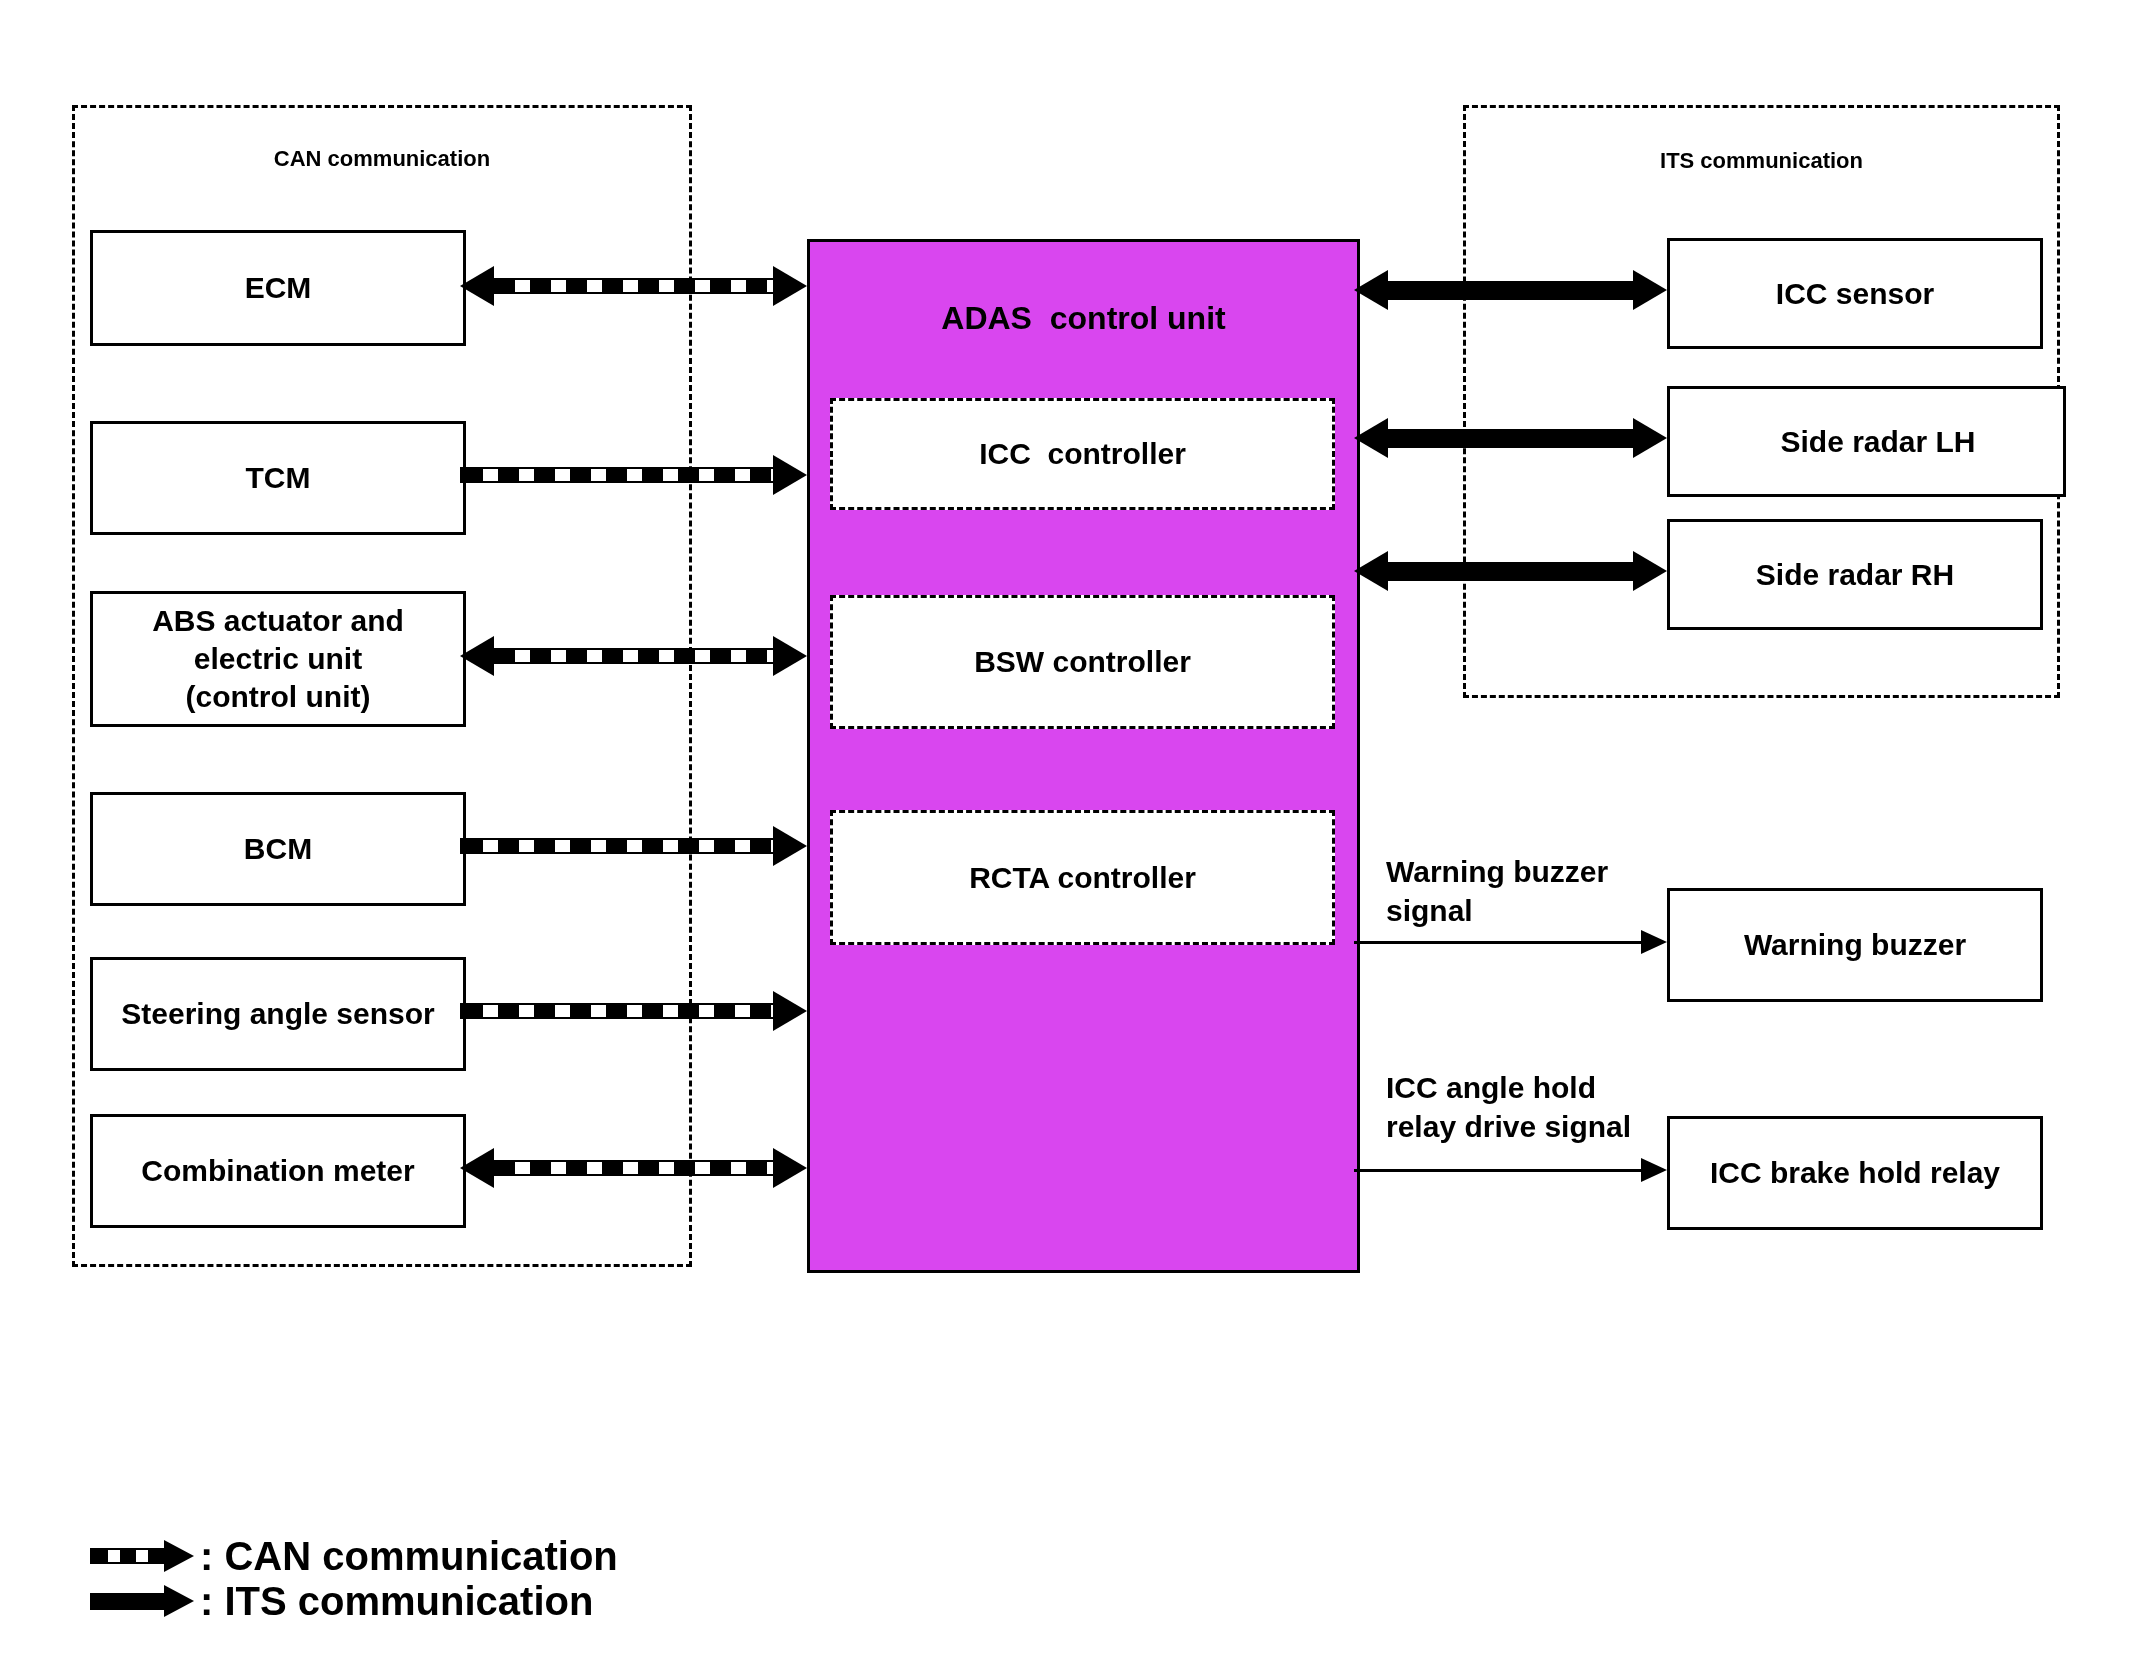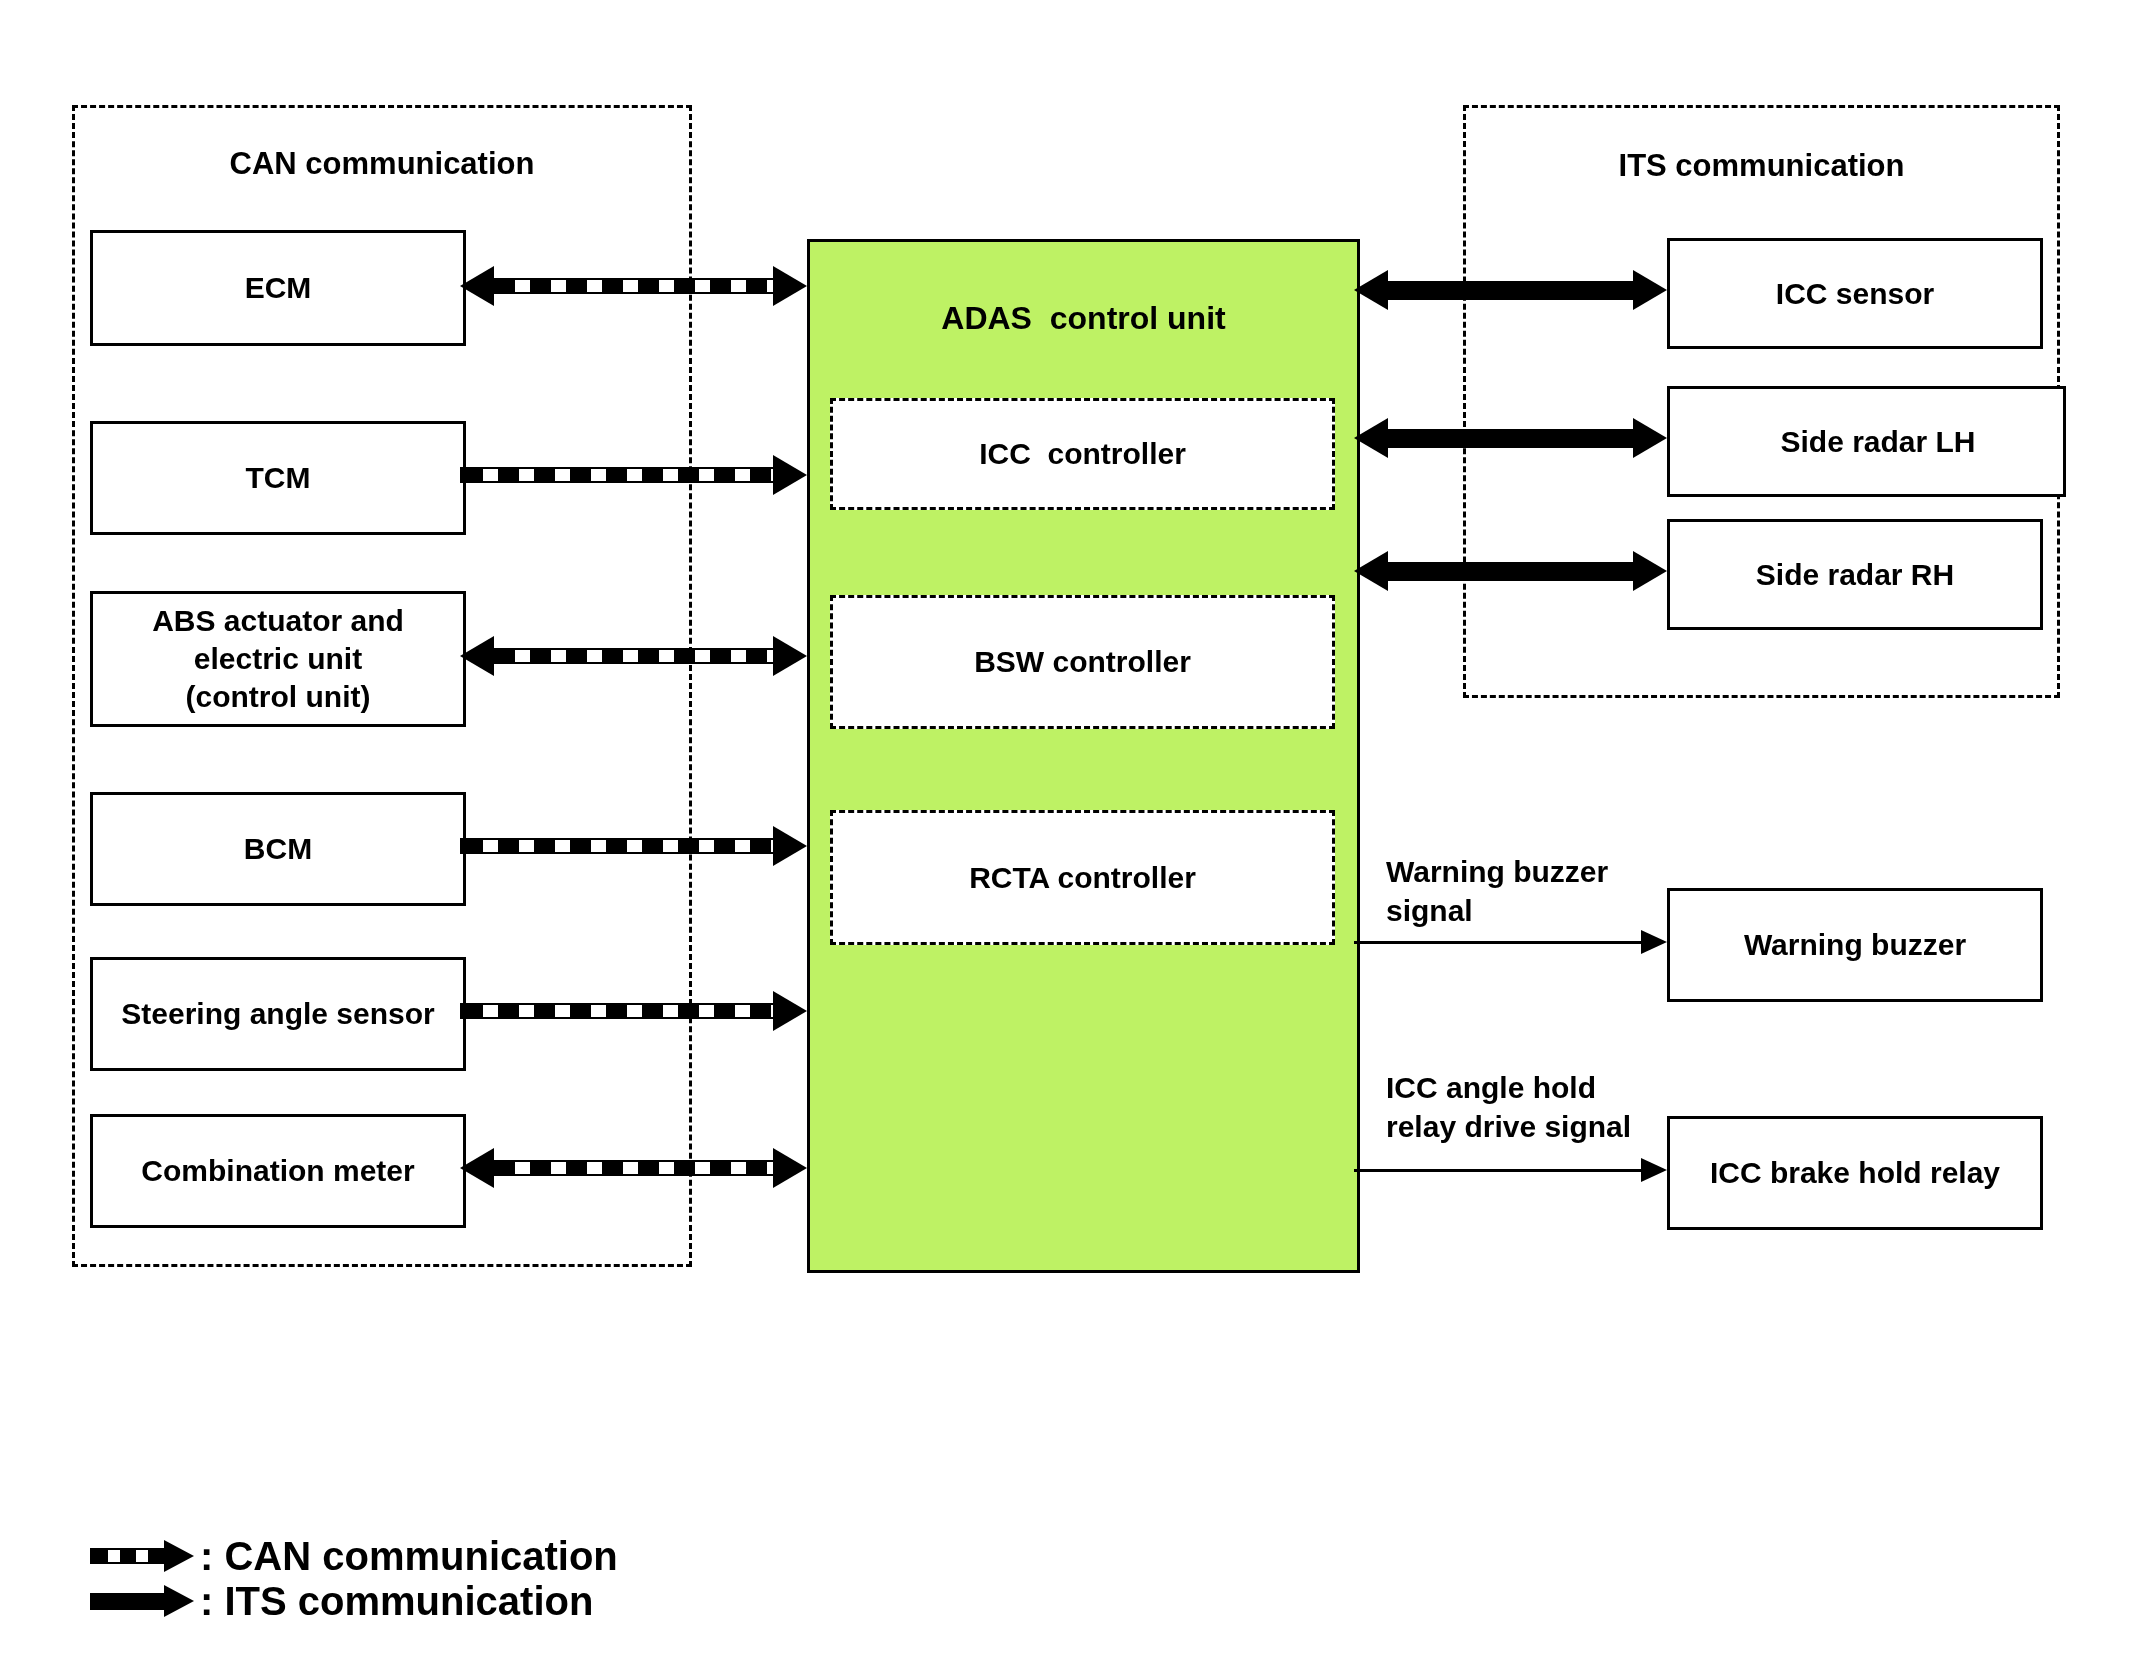--- a/index.html
+++ b/index.html
@@ -16,41 +16,41 @@
   
   .group{
     position:absolute;
     border:3px dashed #000;
     background:transparent;
   }
   .group-title{
     position:absolute;
     left:0; right:0;
     text-align:center;
-    font-size:31px;
+    font-size:22px;
     font-weight:700;
   }
   
   .node{
     position:absolute;
     border:3px solid #000;
     background:#ffffff;
     display:flex;
     align-items:center;
     justify-content:center;
     text-align:center;
     font-size:30px;
     font-weight:700;
     line-height:38px;
   }
   
   .adas{
     position:absolute;
     border:3px solid #000;
-    background:#bef264;
+    background:#d946ef;
   }
   .adas-title{
     position:absolute;
     left:0; right:0;
     top:58px;
     text-align:center;
     font-size:32px;
     font-weight:700;
     white-space:pre;
   }

